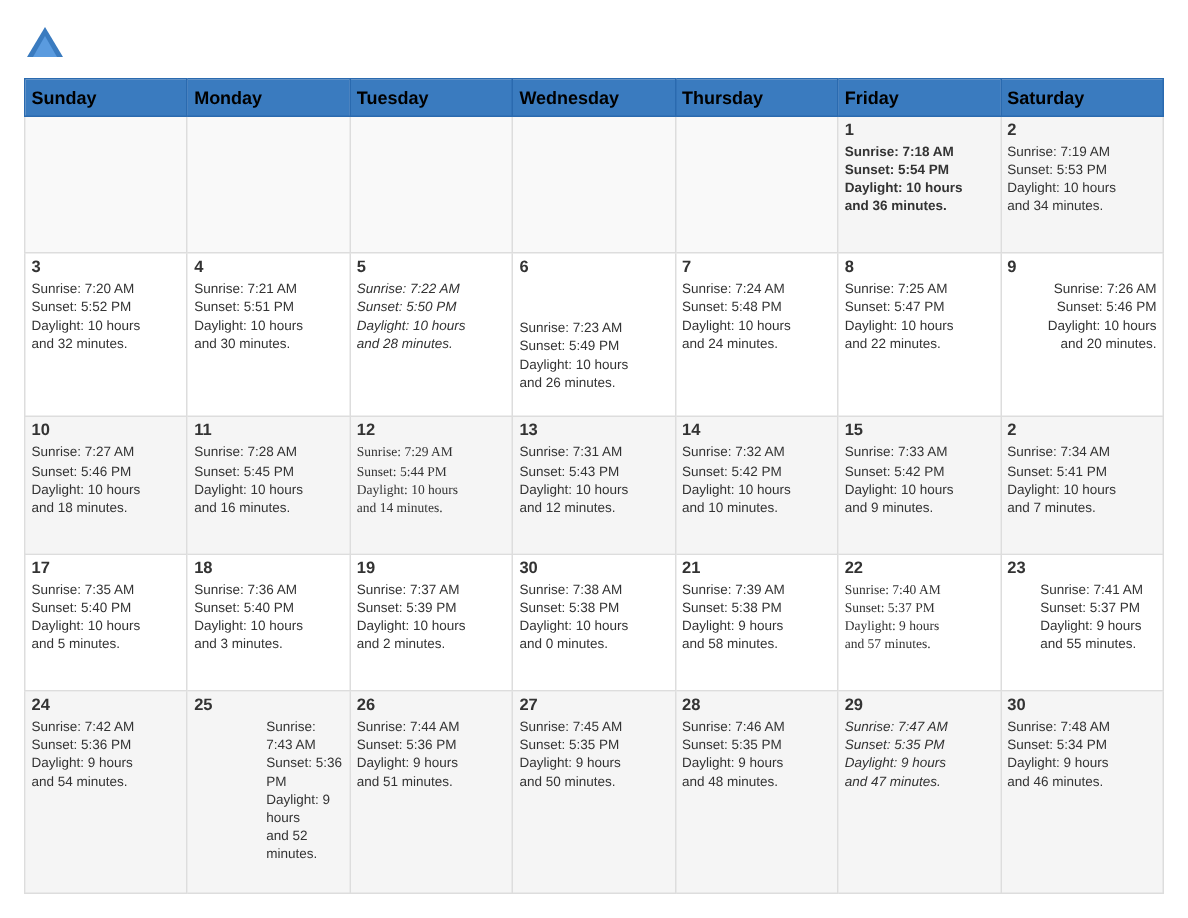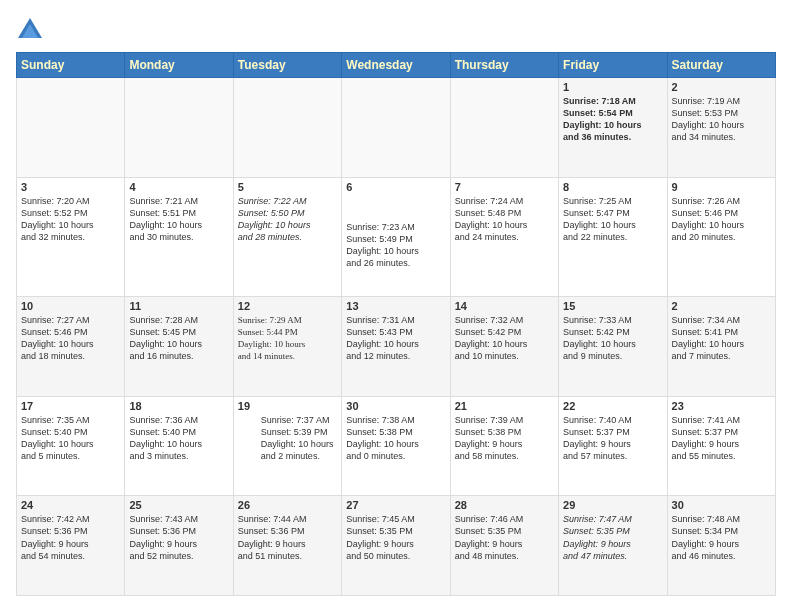--- a/index.html
+++ b/index.html
@@ -60,21 +60,21 @@
       color: #555;
     }
     .calendar {
       flex: 1;
       border-collapse: collapse;
       width: 100%;
       table-layout: fixed;
     }
     .calendar th {
       background-color: #3a7bbf;
-      color: #fef9c3;
+      color: #000000;
       font-size: 12px;
       font-weight: bold;
       padding: 5px 4px;
       text-align: left;
       border: 1px solid #2a6aaf;
     }
     .calendar td {
       vertical-align: top;
       padding: 3px 4px;
       border: 1px solid #ddd;
@@ -197,21 +197,21 @@
           </td>
           <td>
             <span class="day-num">8</span>
             <div class="day-info" style="white-space: pre-line;">Sunrise: 7:25 AM
 Sunset: 5:47 PM
 Daylight: 10 hours
 and 22 minutes.</div>
           </td>
           <td>
             <span class="day-num">9</span>
-            <div class="day-info" style="white-space: pre-line;">Sunrise: 7:26 AM
+            <div class="day-info" style="white-space: pre-line; text-align: right;">Sunrise: 7:26 AM
 Sunset: 5:46 PM
 Daylight: 10 hours
 and 20 minutes.</div>
           </td>
         </tr>
         <tr>
           <td>
             <span class="day-num">10</span>
             <div class="day-info" style="white-space: pre-line;">Sunrise: 7:27 AM
 Sunset: 5:46 PM
@@ -271,65 +271,65 @@
           </td>
           <td>
             <span class="day-num">18</span>
             <div class="day-info" style="white-space: pre-line;">Sunrise: 7:36 AM
 Sunset: 5:40 PM
 Daylight: 10 hours
 and 3 minutes.</div>
           </td>
           <td>
             <span class="day-num">19</span>
-            <div class="day-info" style="white-space: pre-line; margin-left: 23px;">Sunrise: 7:37 AM
+            <div class="day-info" style="white-space: pre-line;">Sunrise: 7:37 AM
 Sunset: 5:39 PM
 Daylight: 10 hours
 and 2 minutes.</div>
           </td>
           <td>
             <span class="day-num">30</span>
             <div class="day-info" style="white-space: pre-line;">Sunrise: 7:38 AM
 Sunset: 5:38 PM
 Daylight: 10 hours
 and 0 minutes.</div>
           </td>
           <td>
             <span class="day-num">21</span>
             <div class="day-info" style="white-space: pre-line;">Sunrise: 7:39 AM
 Sunset: 5:38 PM
 Daylight: 9 hours
 and 58 minutes.</div>
           </td>
           <td>
             <span class="day-num">22</span>
-            <div class="day-info" style="white-space: pre-line;">Sunrise: 7:40 AM
+            <div class="day-info" style="white-space: pre-line; font-family: Liberation Serif, serif;">Sunrise: 7:40 AM
 Sunset: 5:37 PM
 Daylight: 9 hours
 and 57 minutes.</div>
           </td>
           <td>
             <span class="day-num">23</span>
-            <div class="day-info" style="white-space: pre-line;">Sunrise: 7:41 AM
+            <div class="day-info" style="white-space: pre-line; margin-left: 22px;">Sunrise: 7:41 AM
 Sunset: 5:37 PM
 Daylight: 9 hours
 and 55 minutes.</div>
           </td>
         </tr>
         <tr>
           <td>
             <span class="day-num">24</span>
             <div class="day-info" style="white-space: pre-line;">Sunrise: 7:42 AM
 Sunset: 5:36 PM
 Daylight: 9 hours
 and 54 minutes.</div>
           </td>
           <td>
             <span class="day-num">25</span>
-            <div class="day-info" style="white-space: pre-line;">Sunrise: 7:43 AM
+            <div class="day-info" style="white-space: pre-line; margin-left: 48px;">Sunrise: 7:43 AM
 Sunset: 5:36 PM
 Daylight: 9 hours
 and 52 minutes.</div>
           </td>
           <td>
             <span class="day-num">26</span>
             <div class="day-info" style="white-space: pre-line;">Sunrise: 7:44 AM
 Sunset: 5:36 PM
 Daylight: 9 hours
 and 51 minutes.</div>

